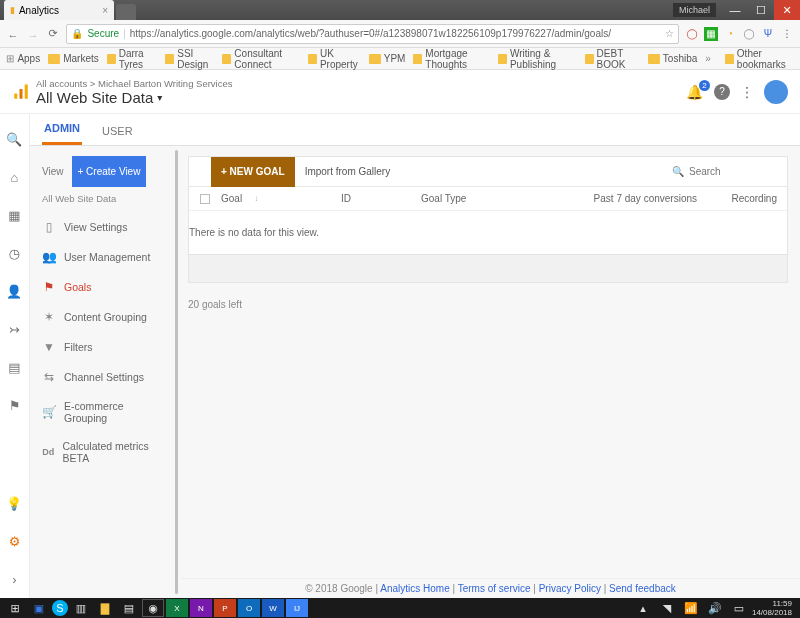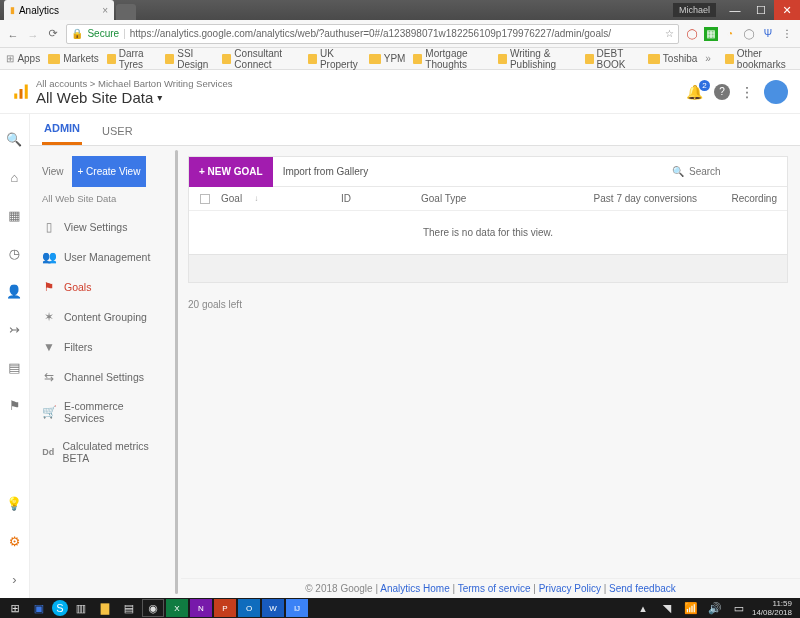--- a/index.html
+++ b/index.html
@@ -59,33 +59,33 @@
   .small-title { color:#888; font-size:9.5px; margin:4px 0 8px 6px; }
   .menu-item { display:flex; align-items:center; gap:8px; padding:8px 6px; color:#666; font-size:10.5px; cursor:pointer; }
   .menu-item.active { color:#d0402e; }
   .mi-ico { width:14px; color:#888; text-align:center; font-size:12px; }
   .menu-item.active .mi-ico { color:#d0402e; }
   .menu-wrap { position:relative; }
   
   .main-panel { flex:1; padding:10px 12px 4px 10px; position:relative; }
   .panel-card { background:#fff; border:1px solid #e4e4e4; }
   .panel-top { display:flex; align-items:center; height:30px; border-bottom:1px solid #e8e8e8; }
-  .new-goal { background:#a21caf; color:#fff; font-size:10px; font-weight:bold; padding:0 10px; height:30px; border:none; cursor:pointer; }
+  .new-goal { background:#a16207; color:#fff; font-size:10px; font-weight:bold; padding:0 10px; height:30px; border:none; cursor:pointer;margin-left:22px; }
   .imp { font-size:10px; color:#555; padding:0 10px; cursor:pointer; }
   .search-box { margin-left:auto; display:flex; align-items:center; gap:4px; padding:0 8px; color:#888; font-size:10px; }
   .search-box input { border:none; outline:none; font-size:10px; width:90px; }
   .thead { display:flex; align-items:center; height:24px; border-bottom:1px solid #eee; font-size:10px; color:#666; }
   .th-chk { width:32px; display:flex; justify-content:center; }
   .th-chk .box { width:10px; height:10px; border:1px solid #bbb; }
   .th-goal { width:120px; display:flex; align-items:center; gap:12px; }
   .th-id { width:80px; }
   .th-type { width:140px; }
   .th-conv { flex:1; text-align:right; padding-right:20px; }
   .th-rec { width:70px; text-align:right; padding-right:10px; }
-  .empty { text-align:center; color:#666; font-size:10px; padding:16px 0; }
+  .empty { text-align:left; color:#666; font-size:10px; padding:16px 0; }
   .card-foot { height:28px; background:#f1f1f1; border-top:1px solid #e3e3e3; }
   .goals-left { color:#888; font-size:10px; margin-top:16px; }
   .footer { text-align:center; font-size:10px; color:#888; padding:4px 0; border-top:1px solid #eee; }
   .footer a { color:#3367d6; text-decoration:none; }
   
   .taskbar { height:20px; background:#1a1a1a; display:flex; align-items:center; padding:0 4px; gap:2px; color:#ddd; font-size:9px; }
   .tb-ico { width:22px; height:18px; display:flex; align-items:center; justify-content:center; font-size:11px; }
   .tb-spacer { flex:1; }
   .tb-clock { text-align:right; line-height:9px; font-size:8px; padding-right:4px; }
 </style>
@@ -251,21 +251,21 @@
           <div class="menu-item">
               <span class="mi-ico">▼</span>
               <span>Filters</span>
             </div>
           <div class="menu-item">
               <span class="mi-ico">⇆</span>
               <span>Channel Settings</span>
             </div>
           <div class="menu-item">
               <span class="mi-ico">🛒</span>
-              <span>E-commerce Services</span>
+              <span>E-commerce Grouping</span>
             </div>
           <div class="menu-item">
               <span class="mi-ico" style="font-size:9px;font-weight:bold;">Dd</span>
               <span>Calculated metrics BETA</span>
             </div>
           <div class="scroll-edge"></div>
         </div>
       </div>
 
       <div class="main-panel">

